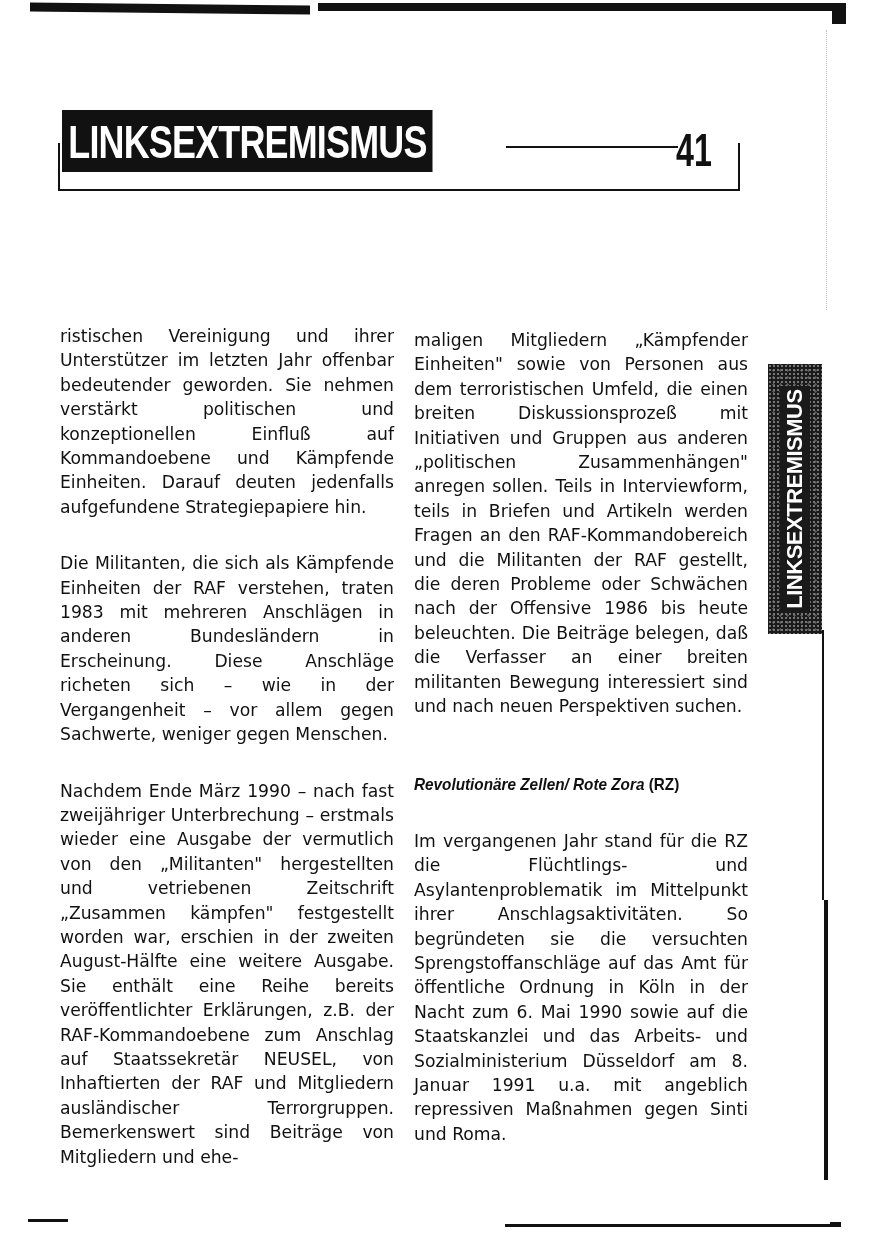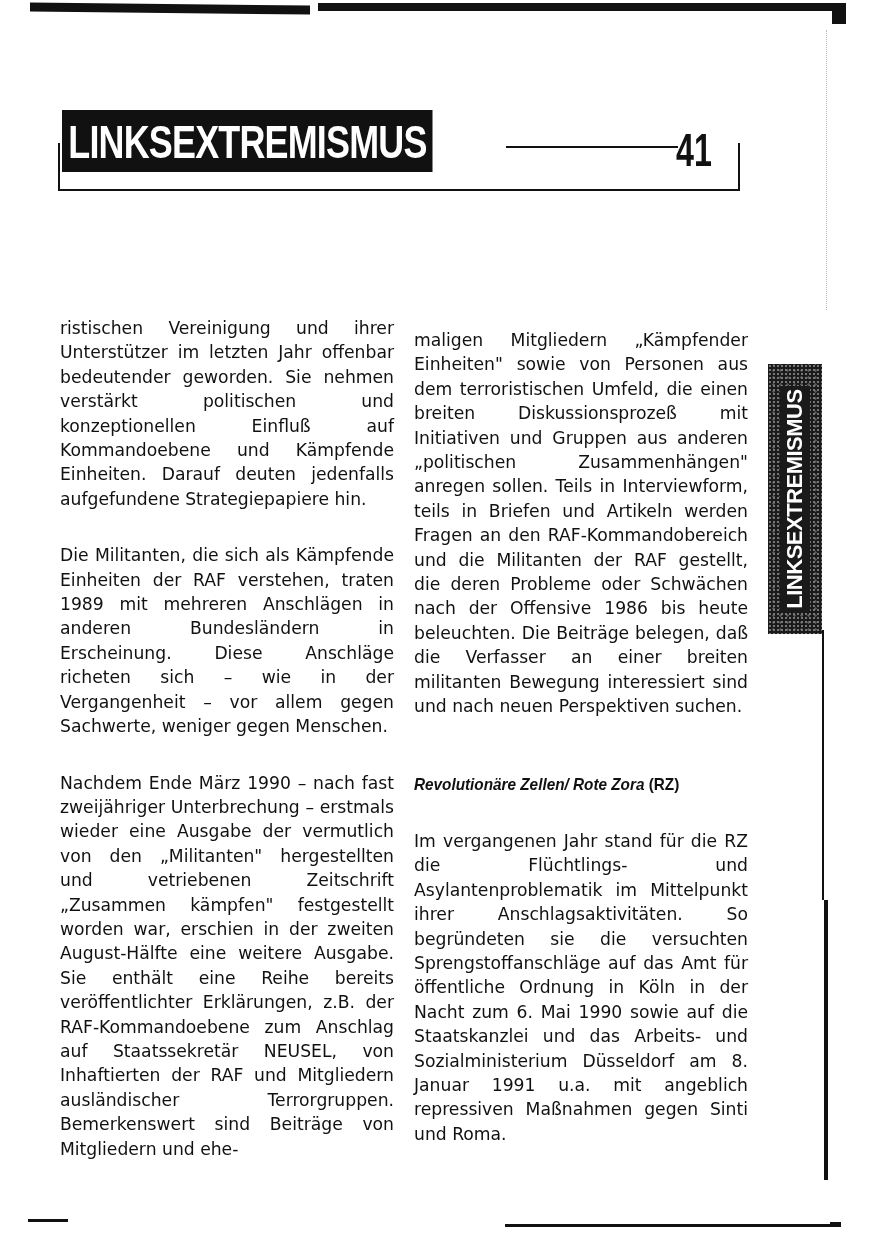--- a/index.html
+++ b/index.html
@@ -27,21 +27,21 @@
   }
   .header-line { position:absolute; left:448px; top:36px; width:172px; height:2px; background:#111; }
   .page-number {
     position:absolute; left:618px; top:10px;
     font-family:"Liberation Sans", sans-serif; font-weight:bold; font-size:46px;
     transform:scaleX(0.7); transform-origin:left center; color:#111; line-height:60px;
   }
 
   .col { position:absolute; width:334px; font-size:17.2px; line-height:24.4px; text-align:justify; }
   .col p { margin:0; }
-  .col-left { left:60px; top:316px; }
+  .col-left { left:60px; top:324px; }
   .col-right { left:414px; top:328px; }
   .p-gap { height:32px; }
   .p-gap-large { height:54px; }
   .section-heading {
     font-family:"Liberation Sans", sans-serif; font-weight:bold; font-style:italic;
     font-size:17px; transform:scaleX(0.9); transform-origin:left center; white-space:nowrap;
   }
   .section-heading .abbr { font-style:normal; }
 
   .side-tab {
@@ -78,21 +78,21 @@
 <div class="header">
   <div class="header-frame"></div>
   <div class="header-title">LINKSEXTREMISMUS</div>
   <div class="header-line"></div>
   <div class="page-number">41</div>
 </div>
 
 <div class="col col-left">
   <p>ristischen Vereinigung und ihrer Unterstützer im letzten Jahr offenbar bedeutender geworden. Sie nehmen verstärkt politischen und konzeptionellen Einfluß auf Kommandoebene und Kämpfende Einheiten. Darauf deuten jedenfalls aufgefundene Strategiepapiere hin.</p>
   <div class="p-gap"></div>
-  <p>Die Militanten, die sich als Kämpfende Einheiten der RAF verstehen, traten 1989 mit mehreren Anschlägen in anderen Bundesländern in Erscheinung. Diese Anschläge richeten sich – wie in der Vergangenheit – vor allem gegen Sachwerte, weniger gegen Menschen.</p>
+  <p>Die Militanten, die sich als Kämpfende Einheiten der RAF verstehen, traten 1983 mit mehreren Anschlägen in anderen Bundesländern in Erscheinung. Diese Anschläge richeten sich – wie in der Vergangenheit – vor allem gegen Sachwerte, weniger gegen Menschen.</p>
   <div class="p-gap"></div>
   <p>Nachdem Ende März 1990 – nach fast zweijähriger Unterbrechung – erstmals wieder eine Ausgabe der vermutlich von den „Militanten" hergestellten und vetriebenen Zeitschrift „Zusammen kämpfen" festgestellt worden war, erschien in der zweiten August-Hälfte eine weitere Ausgabe. Sie enthält eine Reihe bereits veröffentlichter Erklärungen, z.B. der RAF-Kommandoebene zum Anschlag auf Staatssekretär NEUSEL, von Inhaftierten der RAF und Mitgliedern ausländischer Terrorgruppen. Bemerkenswert sind Beiträge von Mitgliedern und ehe-</p>
 </div>
 
 <div class="col col-right">
   <p>maligen Mitgliedern „Kämpfender Einheiten" sowie von Personen aus dem terroristischen Umfeld, die einen breiten Diskussionsprozeß mit Initiativen und Gruppen aus anderen „politischen Zusammenhängen" anregen sollen. Teils in Interviewform, teils in Briefen und Artikeln werden Fragen an den RAF-Kommandobereich und die Militanten der RAF gestellt, die deren Probleme oder Schwächen nach der Offensive 1986 bis heute beleuchten. Die Beiträge belegen, daß die Verfasser an einer breiten militanten Bewegung interessiert sind und nach neuen Perspektiven suchen.</p>
   <div class="p-gap-large"></div>
   <div class="section-heading">
     <span>Revolutionäre Zellen/ Rote Zora</span>
     <span class="abbr">(RZ)</span>

